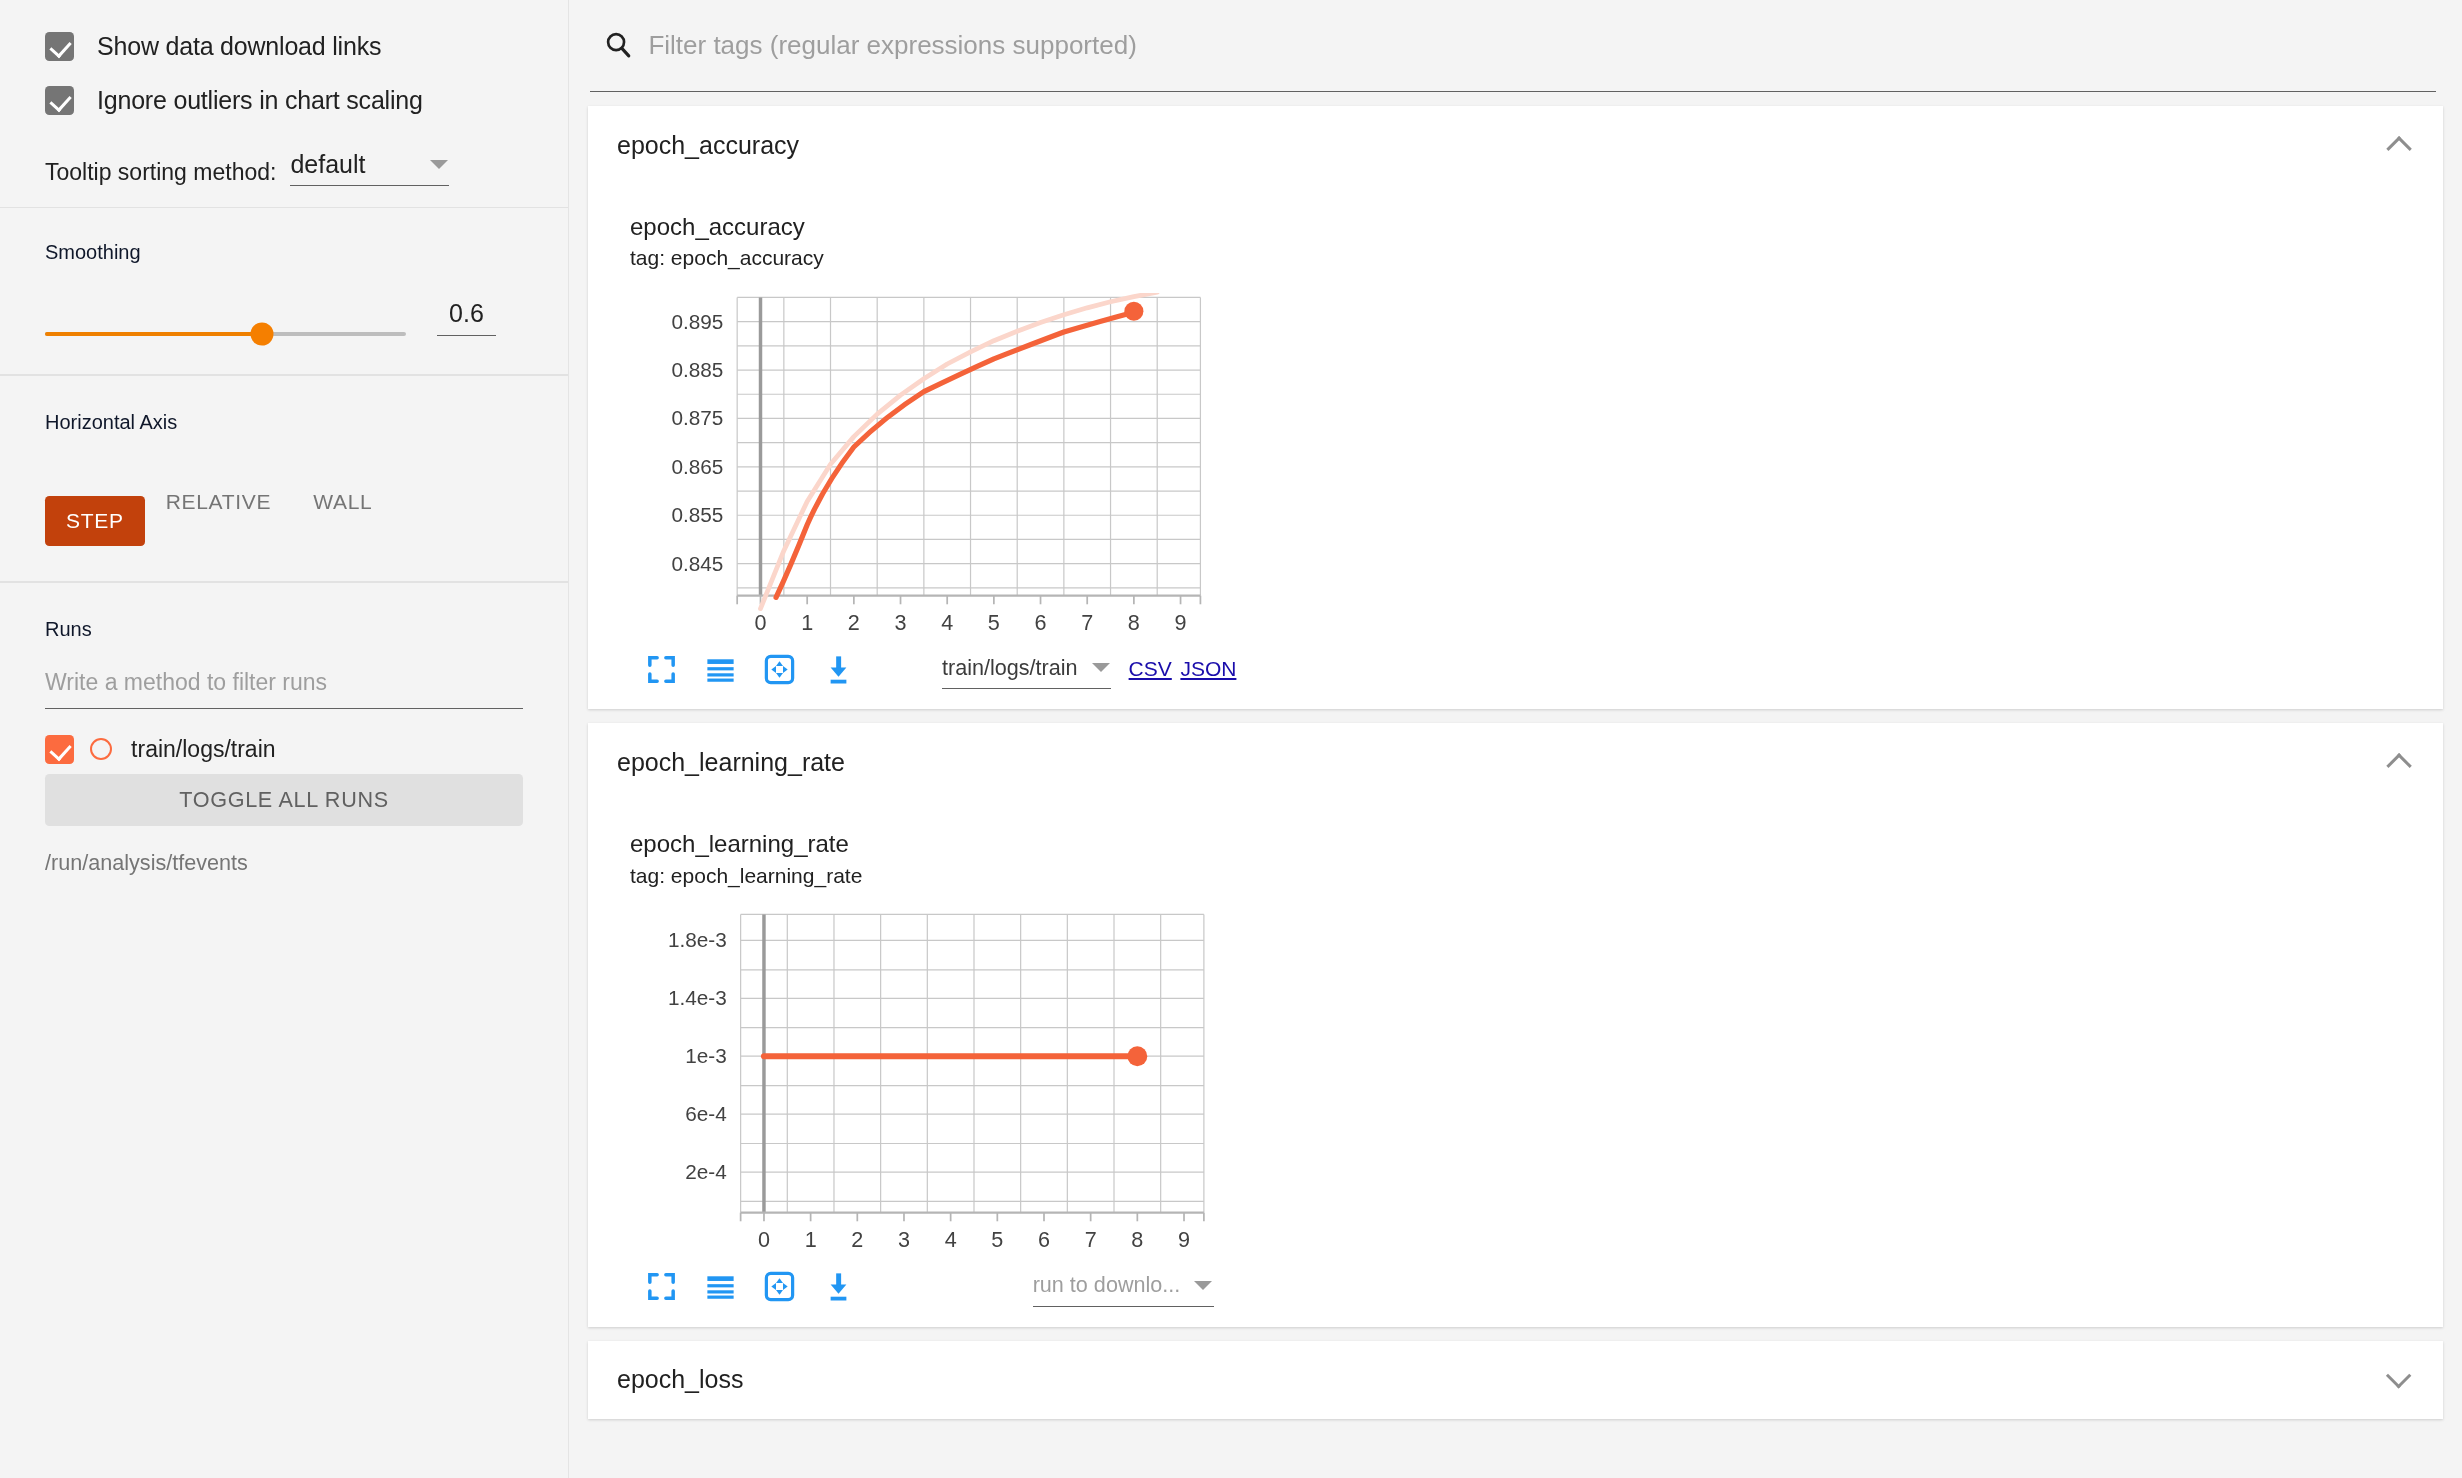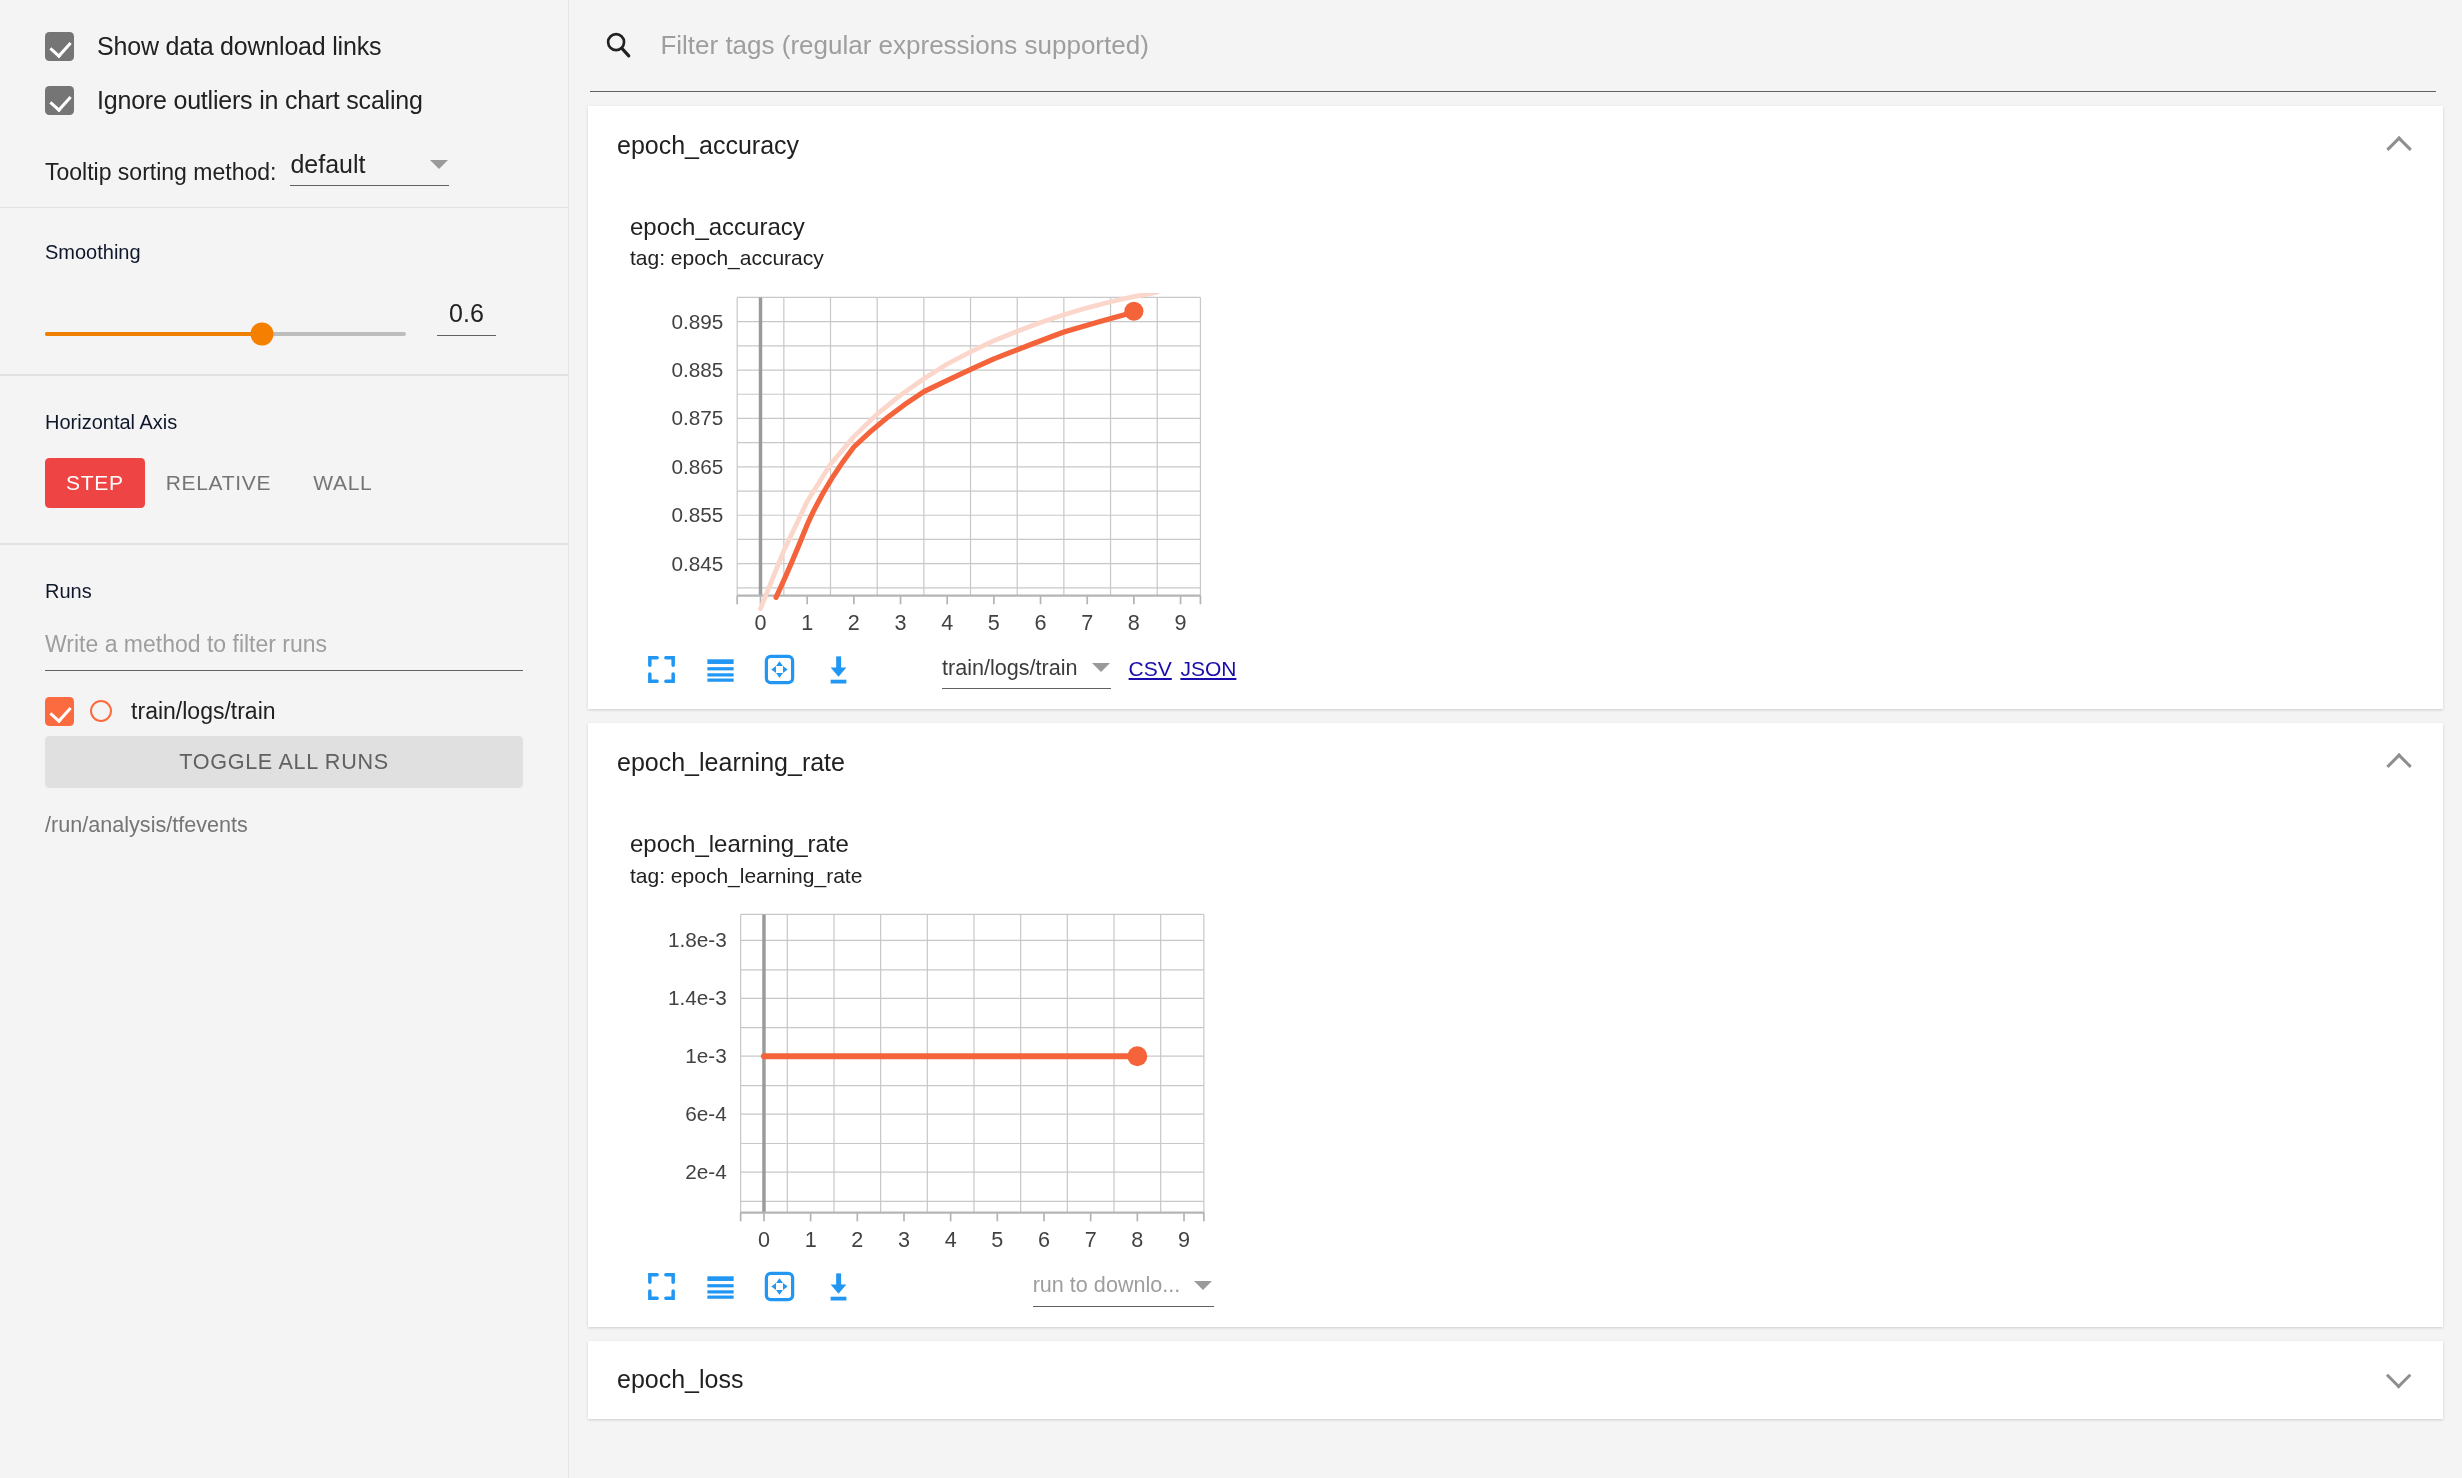--- a/index.html
+++ b/index.html
@@ -74,21 +74,21 @@
     border-bottom: 1.7px solid #616161; text-align: center;
     font-size: 25px; color: #212121; padding-bottom: 7px;
   }
 
   #haxis-sec { padding-top: 35px; padding-bottom: 35px; }
   .haxis-btns { display: flex; align-items: center; margin-top: 24px; }
   .haxis-btn {
     font-size: 21px; letter-spacing: 0.7px;
     color: #757575; padding: 13px 21px; border-radius: 4.3px;
   }
-  .haxis-btn.active { background: #ef4444; color: #ffffff; }
+  .haxis-btn.active { background: #c2410c; color: #ffffff; margin-top: 38px; }
 
   #runs-sec { padding-top: 35px; }
   .run-filter {
     margin-top: 28px; border-bottom: 1.7px solid #616161;
     padding-bottom: 12px; font-size: 23px; color: #9e9e9e;
   }
   .run-row { display: flex; align-items: center; margin-top: 26px; }
   .run-cbox {
     width: 29px; height: 29px; border-radius: 4.3px;
     background: #fc6b3f; position: relative; flex: 0 0 29px;
@@ -113,21 +113,21 @@
 
   
   #main { flex: 1; height: 1478px; position: relative; padding: 0; }
 
   #searchbar {
     height: 92px; display: flex; align-items: center;
     padding: 0 0 0 8.6px; margin: 0 26px 0 21px;
     border-bottom: 1.7px solid #616161;
   }
   .search-icon { flex: 0 0 29px; margin-right: 15.6px; margin-left: 5.2px; }
-  .search-ph { font-size: 26px; color: #9e9e9e; margin-left: 12px; }
+  .search-ph { font-size: 26px; color: #9e9e9e; }
 
   .card {
     background: #ffffff; margin: 14px 19px 0 19px;
     box-shadow: 0 0.9px 2.6px rgba(0,0,0,0.16);
   }
   .card-head {
     height: 78px; display: flex; align-items: center;
     justify-content: space-between; padding: 0 29px 0 29px;
   }
   .card-head-title { font-size: 25px; color: #212121; }

